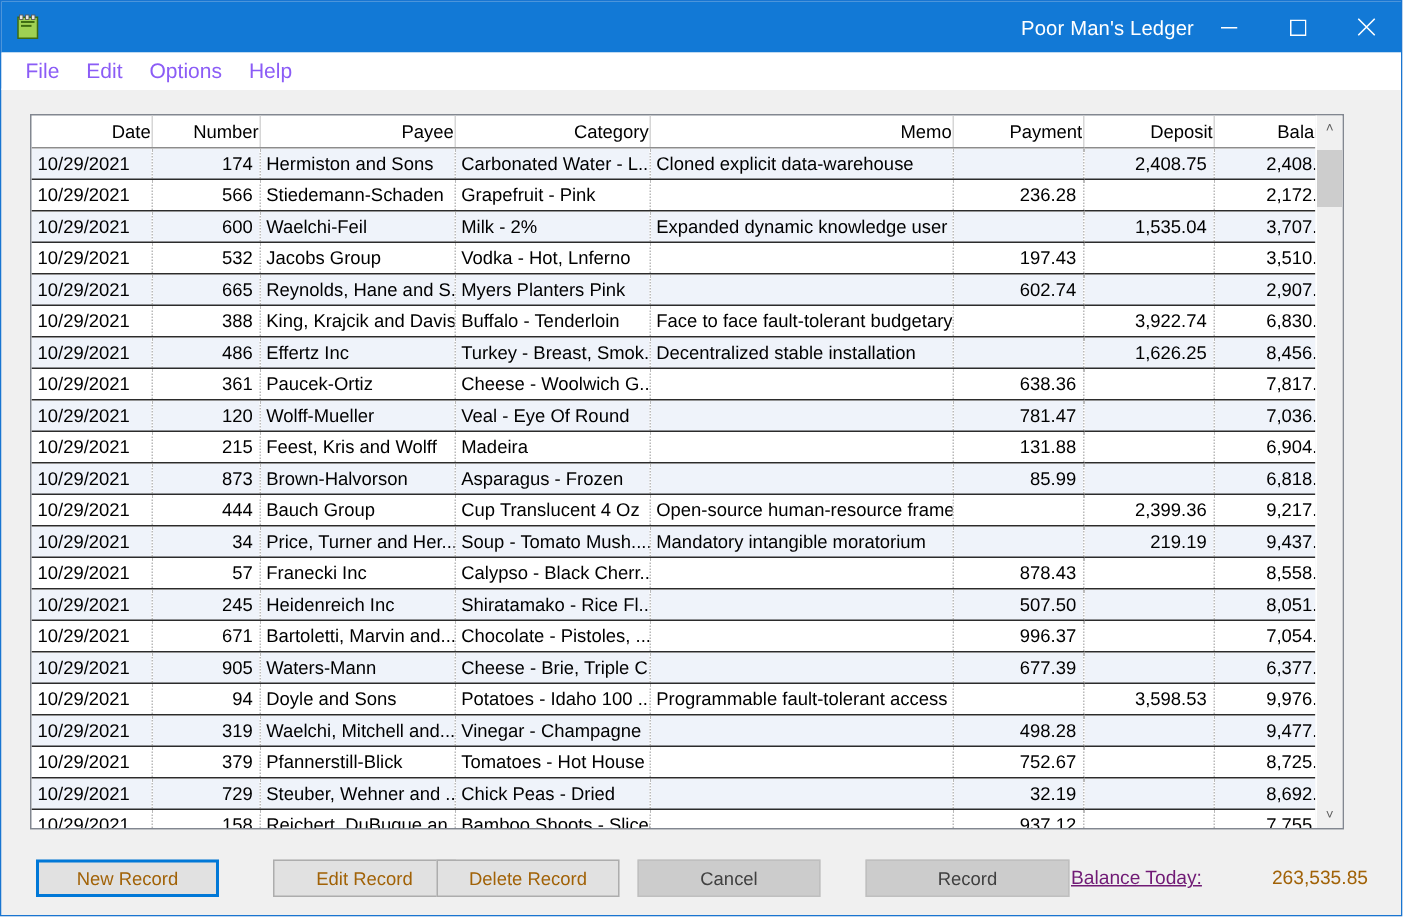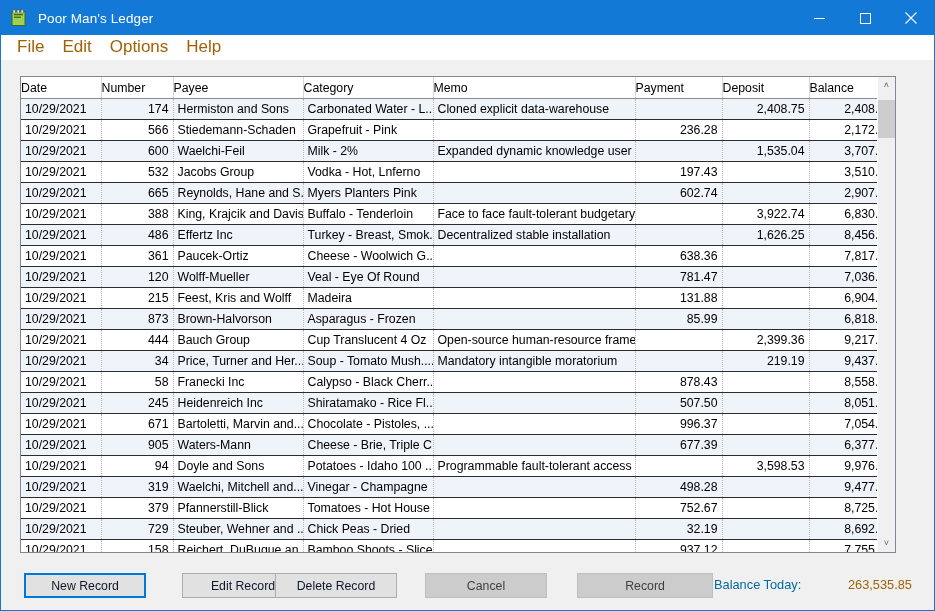--- a/index.html
+++ b/index.html
@@ -41,20 +41,21 @@
     margin-right: 9px;
     position: relative;
     flex: 0 0 auto;
   }
   .title-text {
     color: #ffffff;
     font-size: 13.5px;
     letter-spacing: 0.1px;
     flex: 1 1 auto;
     white-space: nowrap;
+    text-align: right;
   }
   .win-buttons {
     display: flex;
     height: 34px;
     flex: 0 0 auto;
   }
   .win-btn {
     width: 46px;
     height: 34px;
     display: flex;
@@ -68,22 +69,22 @@
   .menubar {
     height: 24px;
     background: #ffffff;
     display: flex;
     align-items: center;
     padding-left: 7px;
     flex: 0 0 auto;
     border-bottom: 1px solid #ffffff;
   }
   .menu-item {
-    font-size: 17px;
-    color: #a16207;
+    font-size: 14px;
+    color: #8b5cf6;
     padding: 3px 9px 4px 9px;
     white-space: nowrap;
     text-align: center;
   }
 
   
   .content {
     flex: 1 1 auto;
     position: relative;
     background: #f0f0f0;
@@ -115,21 +116,21 @@
     width: 100%;
     font-size: 12.3px;
     color: #000000;
   }
   table.ledger th {
     height: 21px;
     font-weight: normal;
     background: #ffffff;
     border-right: 1px solid #d6d6d6;
     border-bottom: 1px solid #8c8c8c;
-    text-align: left;
+    text-align: right;
     padding: 0;
     white-space: nowrap;
     overflow: hidden;
   }
   table.ledger th:last-child { border-right: none; }
 
   table.ledger td {
     height: 20px;
     padding: 0 4px;
     border-right: 1px dotted #b9b9b9;
@@ -196,50 +197,51 @@
     height: 60px;
   }
   .btn {
     position: absolute;
     top: 10px;
     height: 25px;
     box-sizing: border-box;
     background: #e1e1e1;
     border: 1px solid #adadad;
     font-size: 12.3px;
-    color: #0f172a;
+    color: #a16207;
     font-family: "Liberation Sans", sans-serif;
     display: flex;
     align-items: center;
     justify-content: center;
     white-space: nowrap;
     padding: 0;
   }
   .btn.focused {
     border: 2px solid #0078d7;
     background: #e1e1e1;
   }
   .btn.disabled {
     background: #cccccc;
     border: 1px solid #bfbfbf;
     color: #404040;
   }
   .b-new    { left: 23px;  width: 122px; }
   .b-edit   { left: 157px; width: 122px; margin-left: 24px; }
-  .b-delete { left: 274px; width: 122px; }
+  .b-delete { left: 290px; width: 122px; }
   .b-cancel { left: 424px; width: 122px; }
   .b-record { left: 576px; width: 136px; }
 
   .balance-label {
     position: absolute;
     top: 14px;
     left: 713px;
     font-size: 12.8px;
-    color: #0369a1;
-    white-space: nowrap;
+    color: #701a75;
+    white-space: nowrap;
+    text-decoration: underline;
   }
   .balance-value {
     position: absolute;
     top: 14px;
     right: 22px;
     font-size: 12.8px;
     color: #a16207;
     white-space: nowrap;
   }
 </style>
@@ -439,21 +441,21 @@
                 <td class="num">34</td>
                 <td class="left">Price, Turner and Her...</td>
                 <td class="left">Soup - Tomato Mush....</td>
                 <td class="left">Mandatory intangible moratorium</td>
                 <td class="num"></td>
                 <td class="num">219.19</td>
                 <td class="num">9,437.18</td>
               </tr>
               <tr class="norm">
                 <td class="left">10/29/2021</td>
-                <td class="num">58</td>
+                <td class="num">57</td>
                 <td class="left">Franecki Inc</td>
                 <td class="left">Calypso - Black Cherr...</td>
                 <td class="left"></td>
                 <td class="num">878.43</td>
                 <td class="num"></td>
                 <td class="num">8,558.75</td>
               </tr>
               <tr class="alt">
                 <td class="left">10/29/2021</td>
                 <td class="num">245</td>

